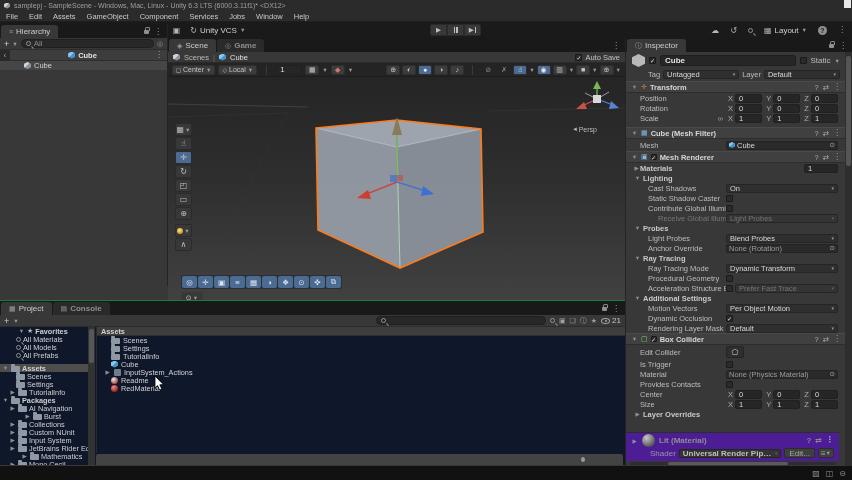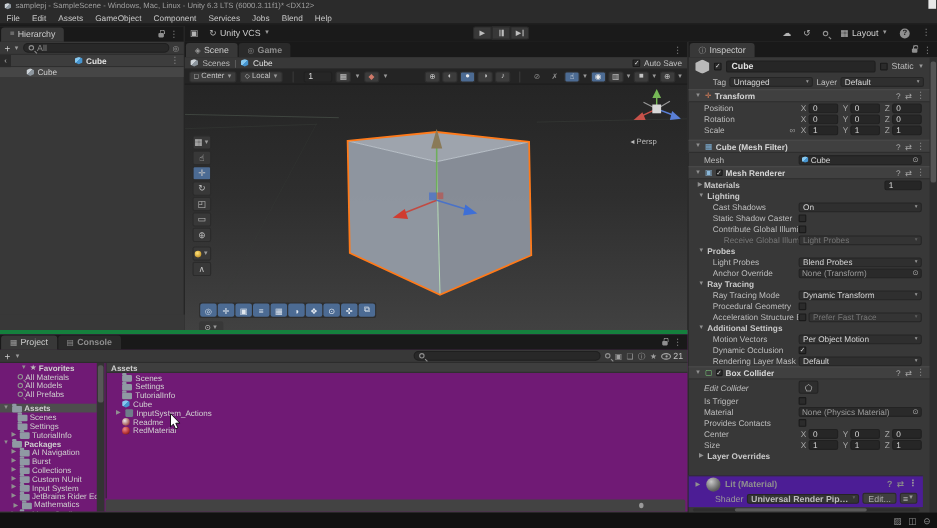--- a/index.html
+++ b/index.html
@@ -104,21 +104,21 @@
 #mathdr{display:flex;align-items:center;gap:4px;height:15px;padding:0 5px;color:#8f8f8f;font-weight:bold;}
 #matrow{display:flex;align-items:center;gap:3px;height:13px;padding:0 5px 3px 24px;color:#9a9a9a;}
 .editbtn{background:#3f3f3f;border:1px solid #2c2c2c;border-radius:2px;height:10px;padding:0 4px;display:flex;align-items:center;color:#aaa;flex:none;}
 #insvsb{position:absolute;right:0;top:14px;width:7px;bottom:0;background:#2e2e2e;}
 #insvsb .thumb{position:absolute;left:1px;width:5px;top:4px;height:110px;background:#555;border-radius:2px;}
 #inshsb{position:absolute;left:4px;right:10px;bottom:1px;height:3px;background:#2e2e2e;border-radius:2px;}
 #inshsb .thumb{position:absolute;left:38px;width:120px;height:3px;background:#5a5a5a;border-radius:2px;}
 .colliderbtn{width:18px;height:12px;background:#2e2e2e;border:1px solid #242424;border-radius:2px;display:flex;align-items:center;justify-content:center;color:#cfcfcf;font-size:8px;}
 
 
-#project{left:0;top:300px;width:625px;height:165px;background:#701a75;border-top:4px solid #15803d;}
+#project{left:0;top:300px;width:625px;height:165px;background:#0f172a;border-top:1px solid #15803d;}
 #projtools{display:flex;align-items:center;height:12px;background:#383838;border-bottom:1px solid #2c2c2c;padding:0 4px;gap:4px;}
 #projtree{position:absolute;left:0;top:26px;width:88px;bottom:0;overflow:hidden;}
 .trow{display:flex;align-items:center;gap:2px;height:8px;font-size:7.3px;color:#cfcfcf;white-space:nowrap;}
 .trow.sel{background:#4d4d4d;}
 #treesb{position:absolute;left:88px;top:26px;width:7px;bottom:0;background:#333;}
 #treesb .thumb{position:absolute;left:1px;width:5px;top:2px;height:34px;background:#575757;border-radius:2px;}
 #projlist{position:absolute;left:96px;top:26px;right:0;bottom:12px;border-left:1px solid #2a2a2a;}
 #listhdr{display:flex;align-items:center;height:9px;background:#3e3e3e;border-bottom:1px solid #2f2f2f;padding:0 4px;font-size:7.3px;color:#d0d0d0;}
 .lrow{display:flex;align-items:center;gap:3px;height:8px;padding-left:14px;font-size:7.3px;color:#d2d2d2;}
 #projfooter{position:absolute;left:96px;right:2px;bottom:0;height:11px;background:#434343;border-radius:2px 2px 0 0;display:flex;align-items:center;padding:0 6px;}
@@ -144,21 +144,21 @@
 <div id="winbox" class="abs"></div>
 
 <div id="menubar" class="abs">
   <span>File</span>
   <span>Edit</span>
   <span>Assets</span>
   <span>GameObject</span>
   <span>Component</span>
   <span>Services</span>
   <span>Jobs</span>
-  <span>Blend</span>
+  <span>Window</span>
   <span>Help</span>
 </div>
 
 <div id="maintoolbar" class="abs">
   <div class="tbgroup">
     <span class="hexcube hc-gray" style="width:9px;height:9px;"></span>
     <b>Unity 6</b>
   </div>
   <div class="vsep"></div>
   <div class="tbgroup">
@@ -565,21 +565,21 @@
       <div class="val">
             <div class="dd">
               <span class="ellip">Blend Probes</span>
             </div>
           </div>
     </div>
     <div class="irow i1">
       <span class="ilbl">Anchor Override</span>
       <div class="val">
             <div class="objf">
-              <span class="ellip" style="color:#9a9a9a;">None (Transform)</span>
+              <span class="ellip" style="color:#9a9a9a;">None (Rotation)</span>
               <span class="picker">⊙</span>
             </div>
           </div>
     </div>
     <div class="subhead">
           <span class="fold">▼</span>
           <span>Ray Tracing</span>
         </div>
     <div class="irow i1">
       <span class="ilbl">Ray Tracing Mode</span>
@@ -635,21 +635,21 @@
       <span class="fold">▼</span>
           <span class="ticon" style="color:#7ed67e;">▢</span>
       <span class="cb checked" style="width:6px;height:6px;"></span>
       <span>Box Collider</span>
       <span class="hicons">
             <span>?</span>
             <span>⇄</span>
             <span class="kebab">⋮</span>
           </span>
     </div>
-    <div class="irow" style="height:14px;font-style:italic;">
+    <div class="irow" style="height:14px;">
       <span class="ilbl">Edit Collider</span>
       <div class="val">
             <div class="colliderbtn">⬠</div>
           </div>
     </div>
     <div class="irow">
       <span class="ilbl">Is Trigger</span>
       <div class="val">
             <span class="cb"></span>
           </div>
@@ -812,46 +812,46 @@
     <div class="trow" style="padding-left:2px;">
           <span class="fold">▼</span>
           <span class="folder"></span>
           <b>Packages</b>
         </div>
     <div class="trow" style="padding-left:9px;">
           <span class="fold">▶</span>
           <span class="folder"></span>
           <span>AI Navigation</span>
         </div>
+    <div class="trow" style="padding-left:24px;">
+          <span class="fold">▶</span>
+          <span class="folder"></span>
+          <span>Burst</span>
+        </div>
     <div class="trow" style="padding-left:9px;">
           <span class="fold">▶</span>
           <span class="folder"></span>
-          <span>Burst</span>
+          <span>Collections</span>
         </div>
     <div class="trow" style="padding-left:9px;">
           <span class="fold">▶</span>
           <span class="folder"></span>
-          <span>Collections</span>
+          <span>Custom NUnit</span>
         </div>
     <div class="trow" style="padding-left:9px;">
           <span class="fold">▶</span>
           <span class="folder"></span>
-          <span>Custom NUnit</span>
+          <span>Input System</span>
         </div>
     <div class="trow" style="padding-left:9px;">
           <span class="fold">▶</span>
           <span class="folder"></span>
-          <span>Input System</span>
-        </div>
-    <div class="trow" style="padding-left:9px;">
-          <span class="fold">▶</span>
-          <span class="folder"></span>
           <span>JetBrains Rider Editor</span>
         </div>
-    <div class="trow" style="padding-left:11px;align-items:flex-end;">
+    <div class="trow" style="padding-left:21px;">
           <span class="fold">▶</span>
           <span class="folder"></span>
           <span>Mathematics</span>
         </div>
     <div class="trow" style="padding-left:9px;">
           <span class="fold">▶</span>
           <span class="folder"></span>
           <span>Mono Cecil</span>
         </div>
   </div>

